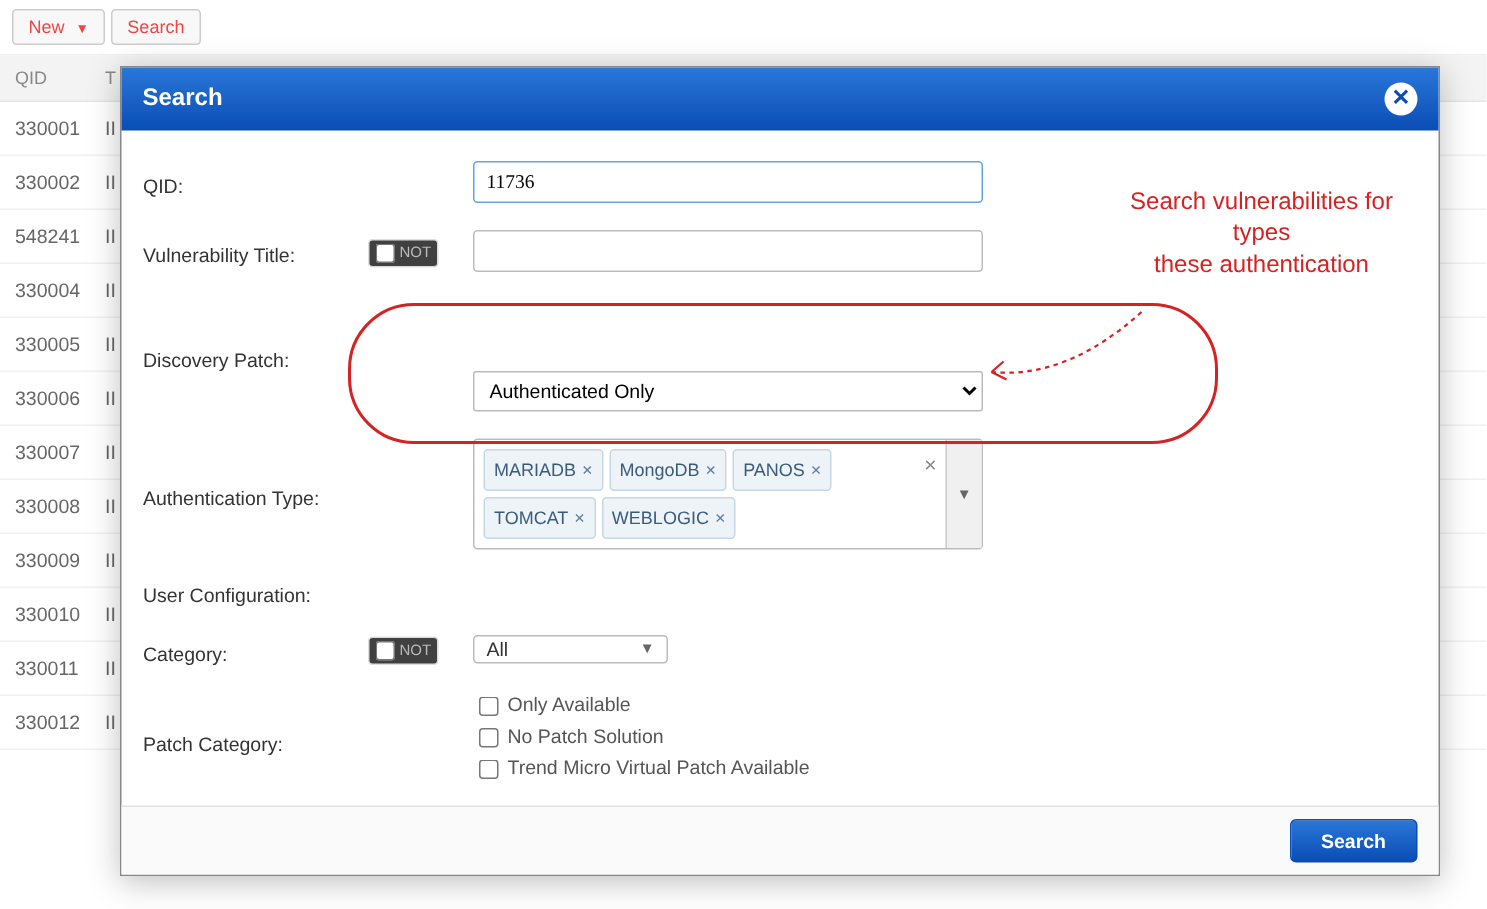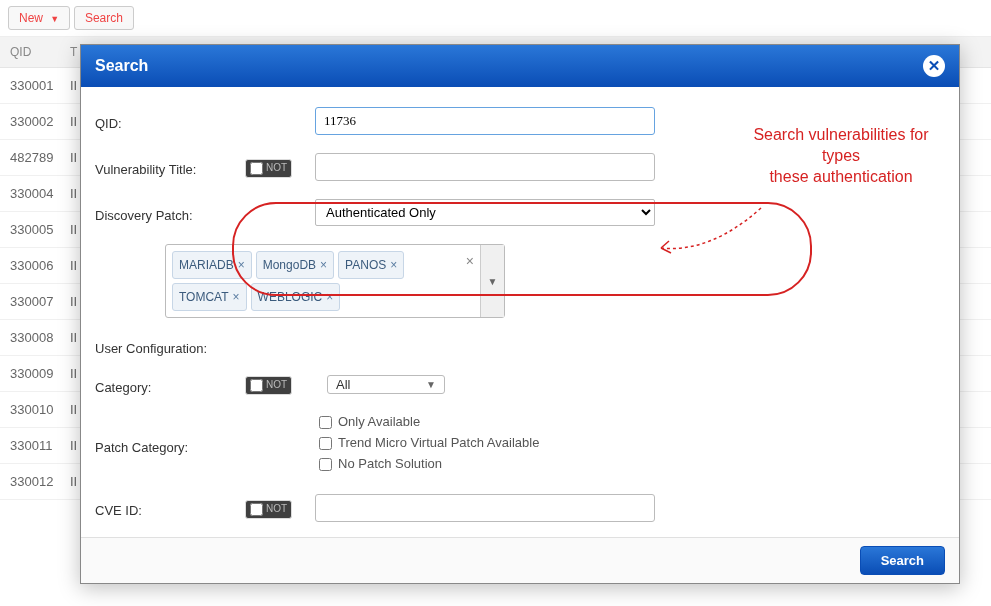--- a/index.html
+++ b/index.html
@@ -154,29 +154,29 @@
     font-family: Liberation Serif, serif;
   }
   input[type=text].txt.plain { border-color: #bbb; }
   select.sel {
     width: 100%;
     border: 1px solid #bbb;
     border-radius: 2px;
     padding: 4px 6px;
     font-size: 13px;
     background: #fff;
+    margin-top: 48px;
   }
   .dropdown-box {
     border: 1px solid #bbb;
     border-radius: 3px;
     display: flex;
     align-items: center;
     padding: 1px 8px;
     justify-content: space-between;
-    margin-left: 12px;
   }
   .dropdown-box .caret {
     font-size: 10px;
     color: #666;
   }
   
   .tag-select {
     border: 1px solid #bbb;
     border-radius: 3px;
     min-height: 64px;
@@ -286,21 +286,21 @@
 <div class="bg-list" id="bg-list">
     <div class="row">
       <div class="col-qid">330001</div>
       <div class="col-rest">II</div>
     </div>
     <div class="row">
       <div class="col-qid">330002</div>
       <div class="col-rest">II</div>
     </div>
     <div class="row">
-      <div class="col-qid">482789</div>
+      <div class="col-qid">548241</div>
       <div class="col-rest">II</div>
     </div>
     <div class="row">
       <div class="col-qid">330004</div>
       <div class="col-rest">II</div>
     </div>
     <div class="row">
       <div class="col-qid">330005</div>
       <div class="col-rest">II</div>
     </div>
@@ -367,20 +367,21 @@
       <div class="label">Discovery Patch:</div>
       <div class="notcol"></div>
       <div class="field">
         <select class="sel">
           <option>Authenticated Only</option>
         </select>
       </div>
     </div>
 
     <div class="form-row">
+      <div class="label">Authentication Type:</div>
       <div class="notcol"></div>
       <div class="field">
         <div class="tag-select">
           <div class="tags" id="auth-tags">
               <span class="tag">
                 <span>MARIADB</span> 
                 <span class="x">×</span>
               </span>
               <span class="tag">
                 <span>MongoDB</span> 
@@ -423,22 +424,22 @@
           <span class="caret">▼</span>
         </div>
       </div>
     </div>
 
     <div class="form-row">
       <div class="label">Patch Category:</div>
       <div class="notcol"></div>
       <div class="field stack-checks">
         <label><input type="checkbox" style=""><span>Only Available</span></label>
+        <label><input type="checkbox" style=""><span>No Patch Solution</span></label>
         <label><input type="checkbox" style=""><span>Trend Micro Virtual Patch Available</span></label>
-        <label><input type="checkbox" style=""><span>No Patch Solution</span></label>
       </div>
     </div>
 
     <div class="form-row" style="margin-bottom:4px">
       <div class="label">CVE ID:</div>
       <div class="notcol">
         <span class="not-btn">
           <input type="checkbox" style=""><span>NOT</span>
         </span>
       </div>

